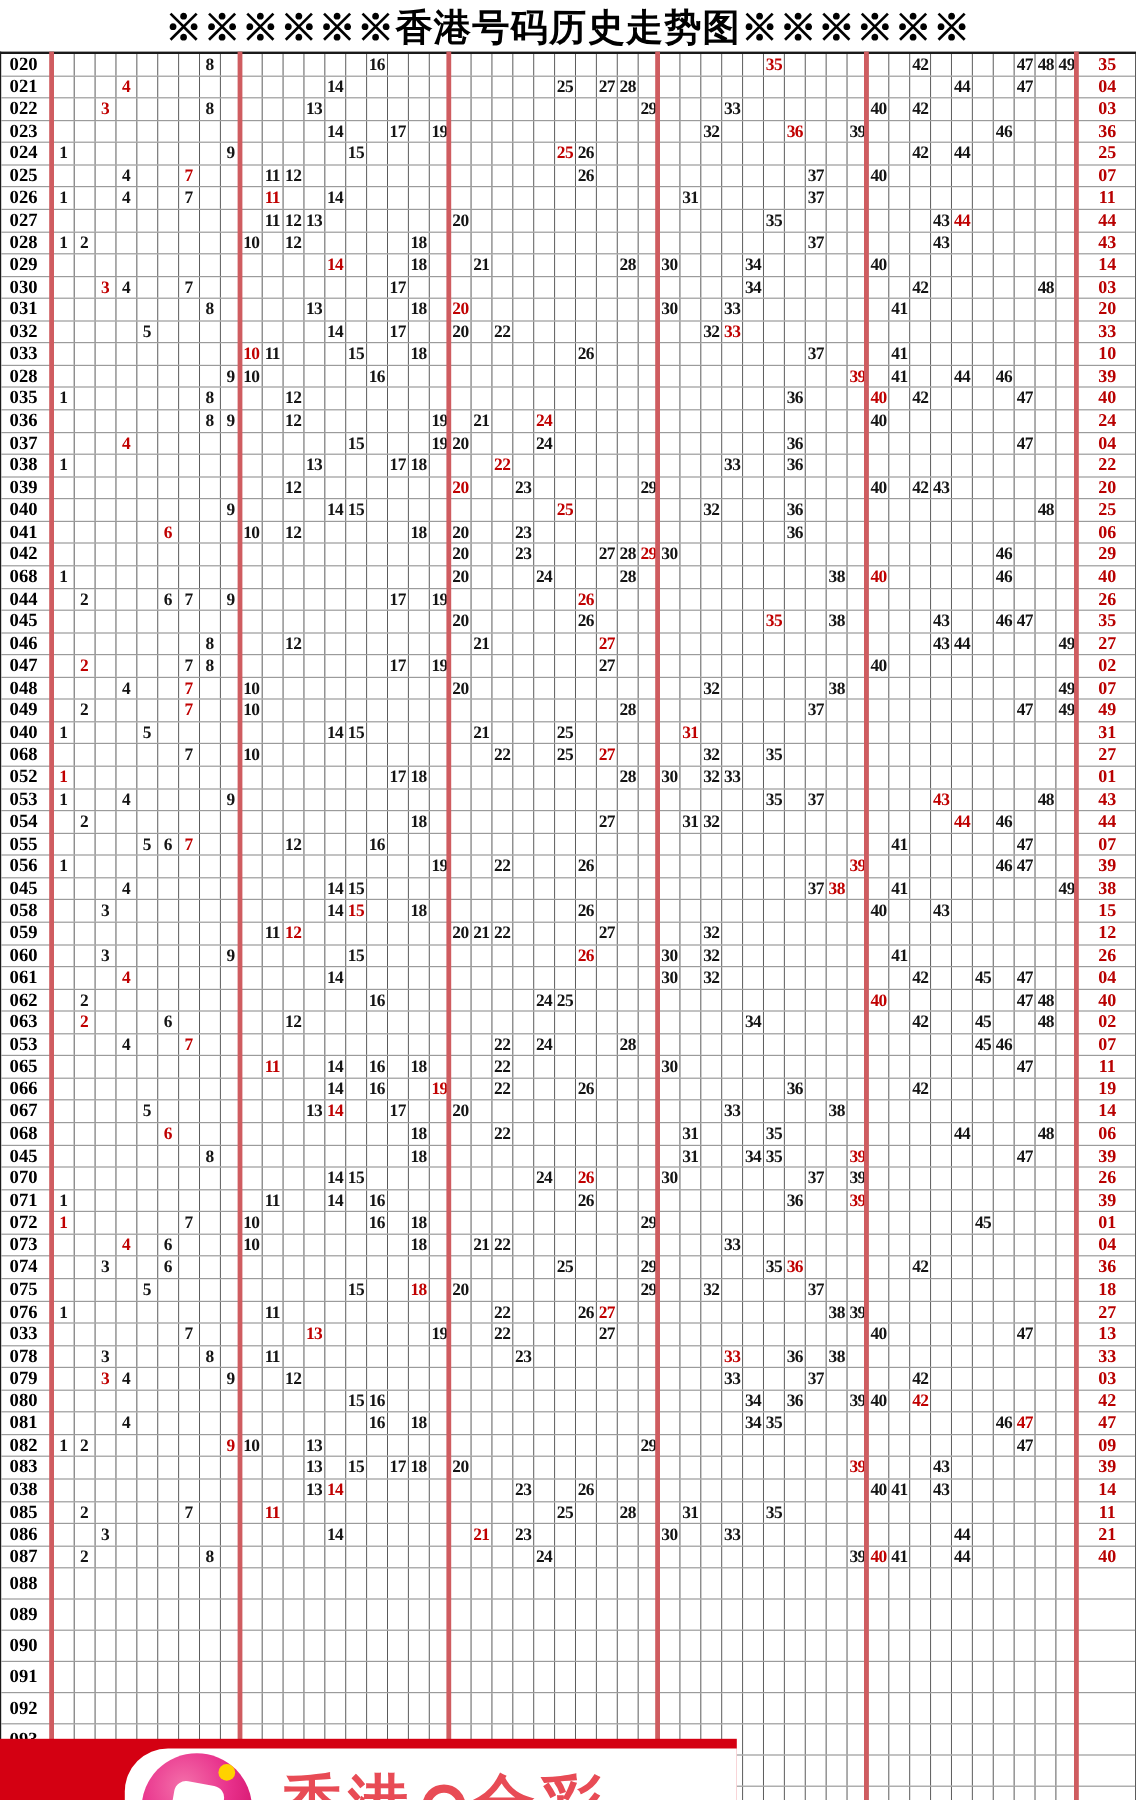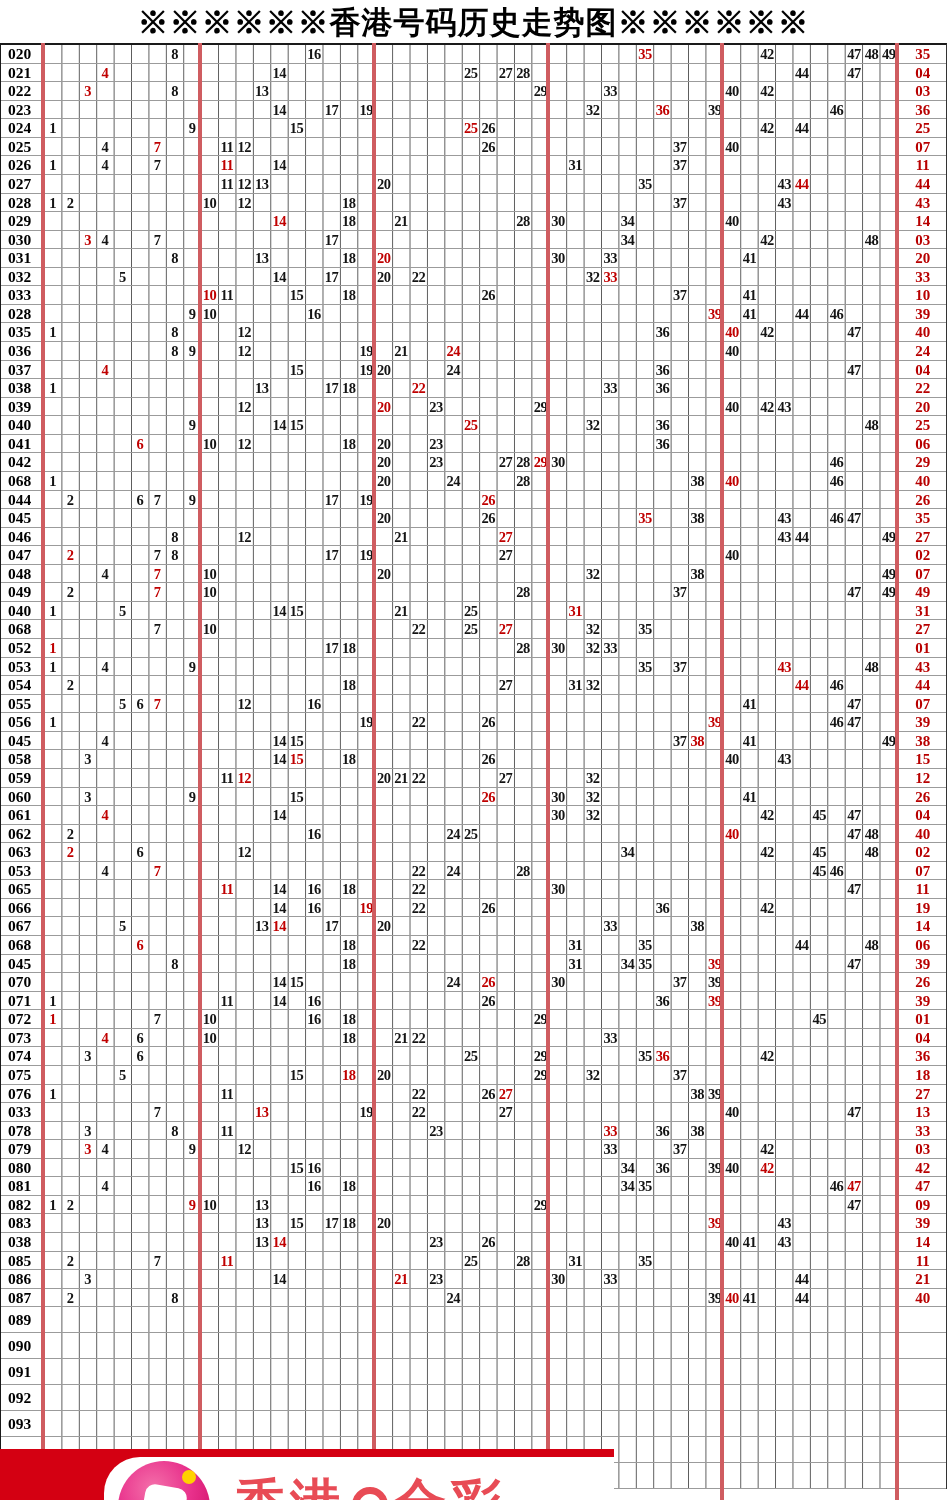--- a/index.html
+++ b/index.html
@@ -923,20 +923,25 @@
           <span class="num" style="left: 121.64px;">8</span>
           <span class="num" style="left: 400.36px;">24</span>
           <span class="num" style="left: 661.66px;">39</span>
           <span class="num" style="left: 696.5px;">41</span>
           <span class="num" style="left: 748.76px;">44</span>
           <span class="num red" style="left: 679.08px;">40</span>
         </div>
         <div class="spec">40</div>
       </div>
       <div class="row empty">
+        <div class="lbl">088</div>
+        <div class="nums"></div>
+        <div class="spec"></div>
+      </div>
+      <div class="row empty">
         <div class="lbl">089</div>
         <div class="nums"></div>
         <div class="spec"></div>
       </div>
       <div class="row empty">
         <div class="lbl">090</div>
         <div class="nums"></div>
         <div class="spec"></div>
       </div>
       <div class="row empty">

